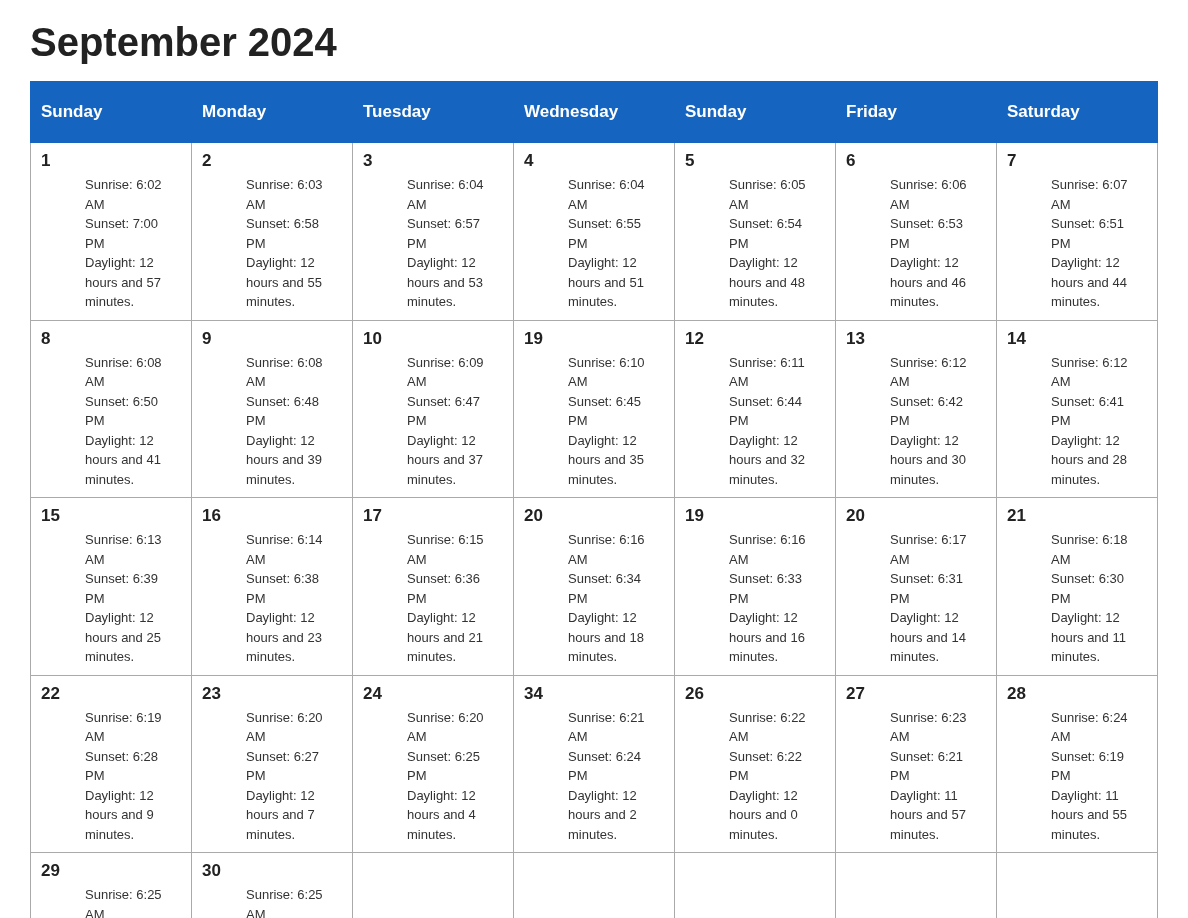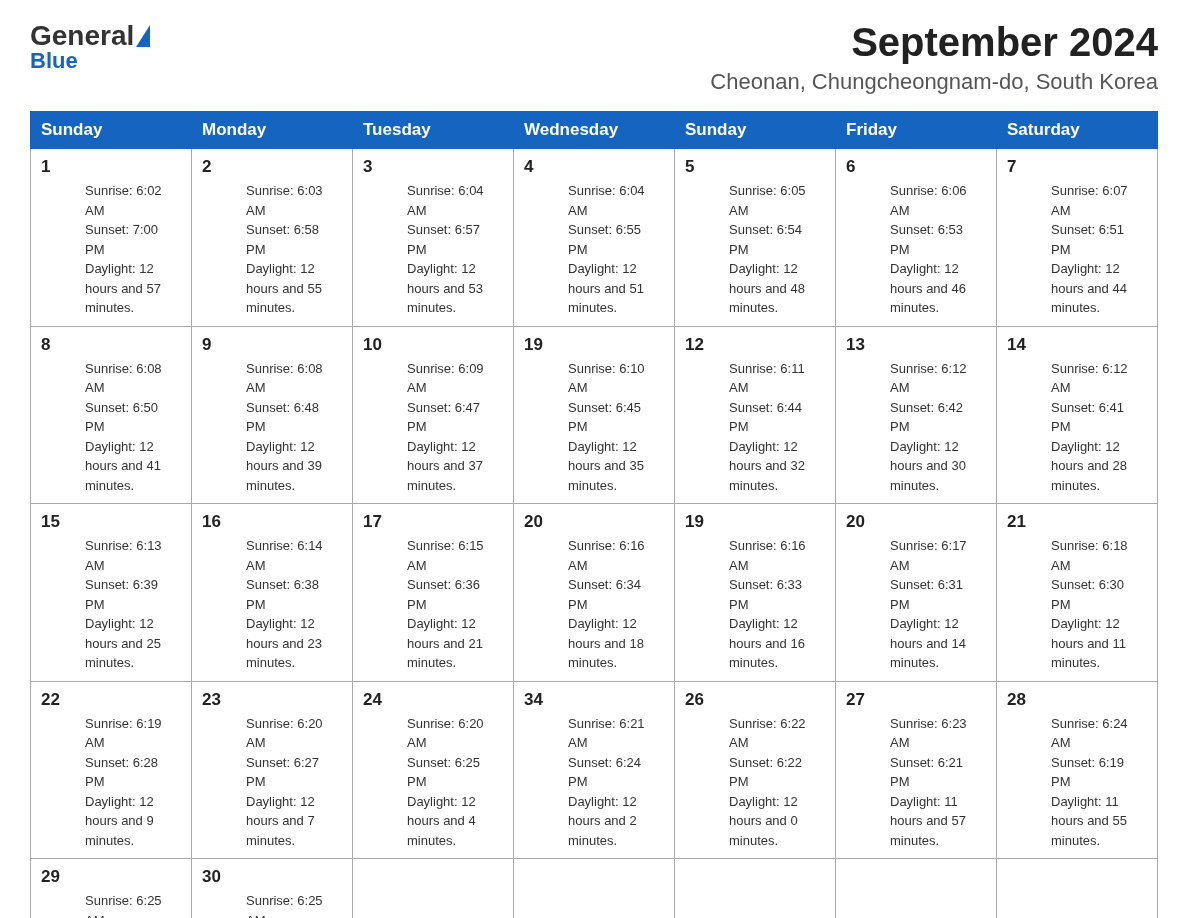--- a/index.html
+++ b/index.html
@@ -60,21 +60,21 @@
     }
     .calendar-table {
       width: 100%;
       border-collapse: collapse;
     }
     .calendar-table th {
       background-color: #1565c0;
       color: #fff;
       font-size: 17px;
       font-weight: bold;
-      padding: 8px 10px;
+      padding: 20px 10px;
       text-align: left;
       border: 1px solid #1565c0;
     }
     .calendar-table td {
       vertical-align: top;
       padding: 8px 10px;
       border: 1px solid #aaa;
       width: calc(100% / 7);
       min-height: 90px;
     }
@@ -93,30 +93,22 @@
     .empty-cell {
       background: #fff;
       border: 1px solid #aaa;
     }
     tr td:first-child .day-number { color: #222; }
   </style>
 </head>
 <body>
 
 <div class="header-section">
-  <div class="logo">
-    <div class="logo-text">
-      <span class="logo-general">General</span>
-      <span class="logo-triangle"></span>
-    </div>
-    <div class="logo-sub">Blue</div>
-  </div>
   <div class="title-section">
     <div class="month-title">September 2024</div>
-    <div class="location">Cheonan, Chungcheongnam-do, South Korea</div>
   </div>
 </div>
 
 <table class="calendar-table">
   <thead>
     <tr>
     <th>Sunday</th>
         <th>Monday</th>
         <th>Tuesday</th>
         <th>Wednesday</th>

